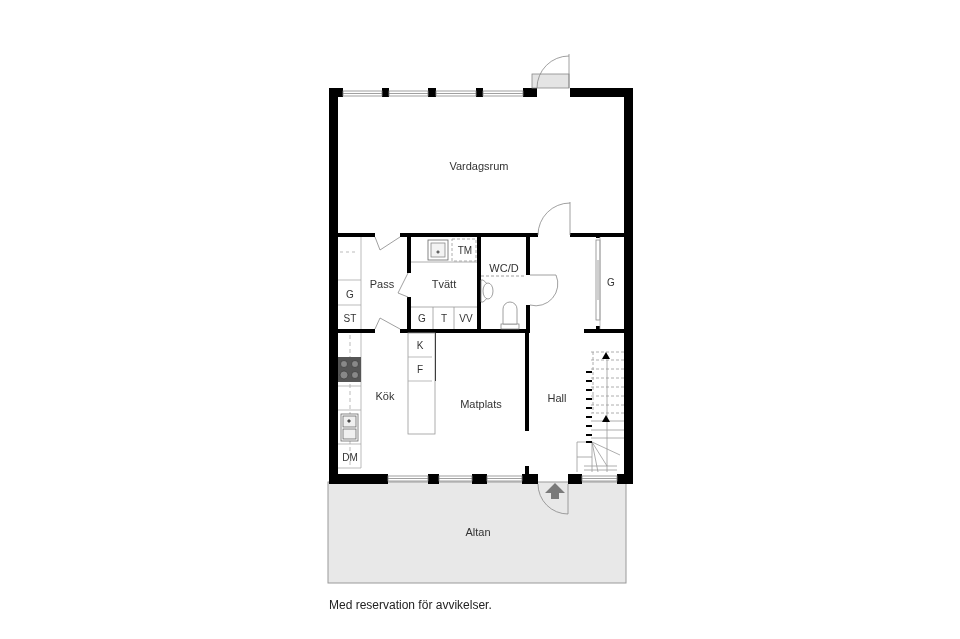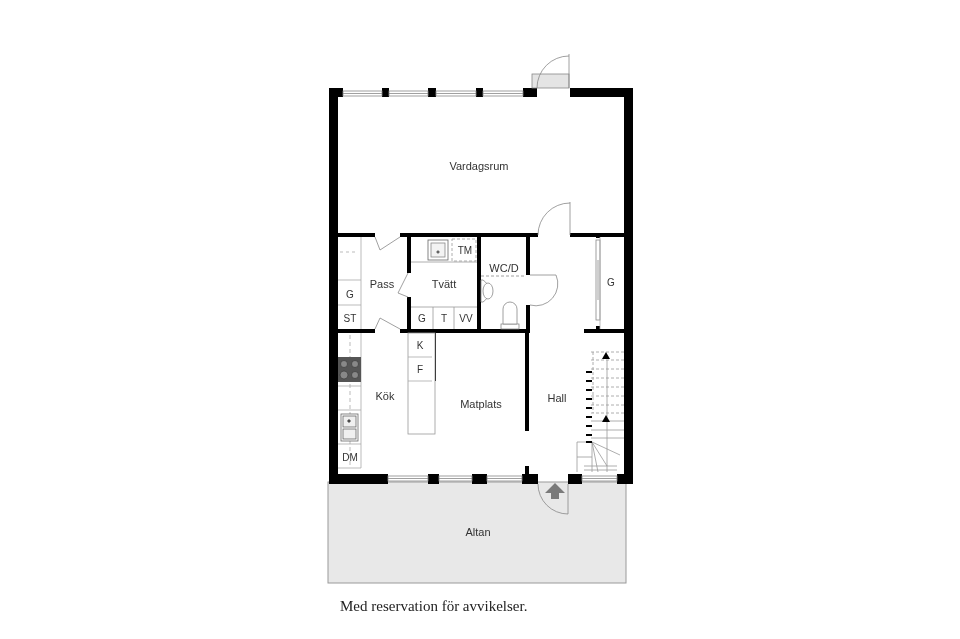--- a/index.html
+++ b/index.html
@@ -1,21 +1,21 @@
 <!DOCTYPE html>
 <html><head>
 <meta charset="utf-8">
 <style>
   html, body { margin: 0; padding: 0; background: #ffffff; }
   body { width: 960px; height: 639px; position: relative; overflow: hidden; font-family: "Liberation Sans", "DejaVu Sans", sans-serif; }
   #plan { position: absolute; left: 0; top: 0; width: 960px; height: 639px; }
   .lbl { font-family: "Liberation Sans", "DejaVu Sans", sans-serif; fill: #333333; }
   .room { font-size: 11px; }
   .fix { font-size: 10px; }
-  .disclaimer { position: absolute; left: 340px; top: 598px; font-size: 15px; color: #222; font-family: Liberation Serif, serif; }
+  .disclaimer { position: absolute; left: 329px; top: 598px; font-size: 12px; color: #222; }
 </style>
 </head>
 <body>
 
 <svg id="plan" viewBox="0 0 960 639" xmlns="http://www.w3.org/2000/svg">
 
   <rect x="328" y="482" width="298" height="101" fill="#e8e8e8" stroke="#9a9a9a" stroke-width="1"></rect>
 
   <g fill="#000">
 

